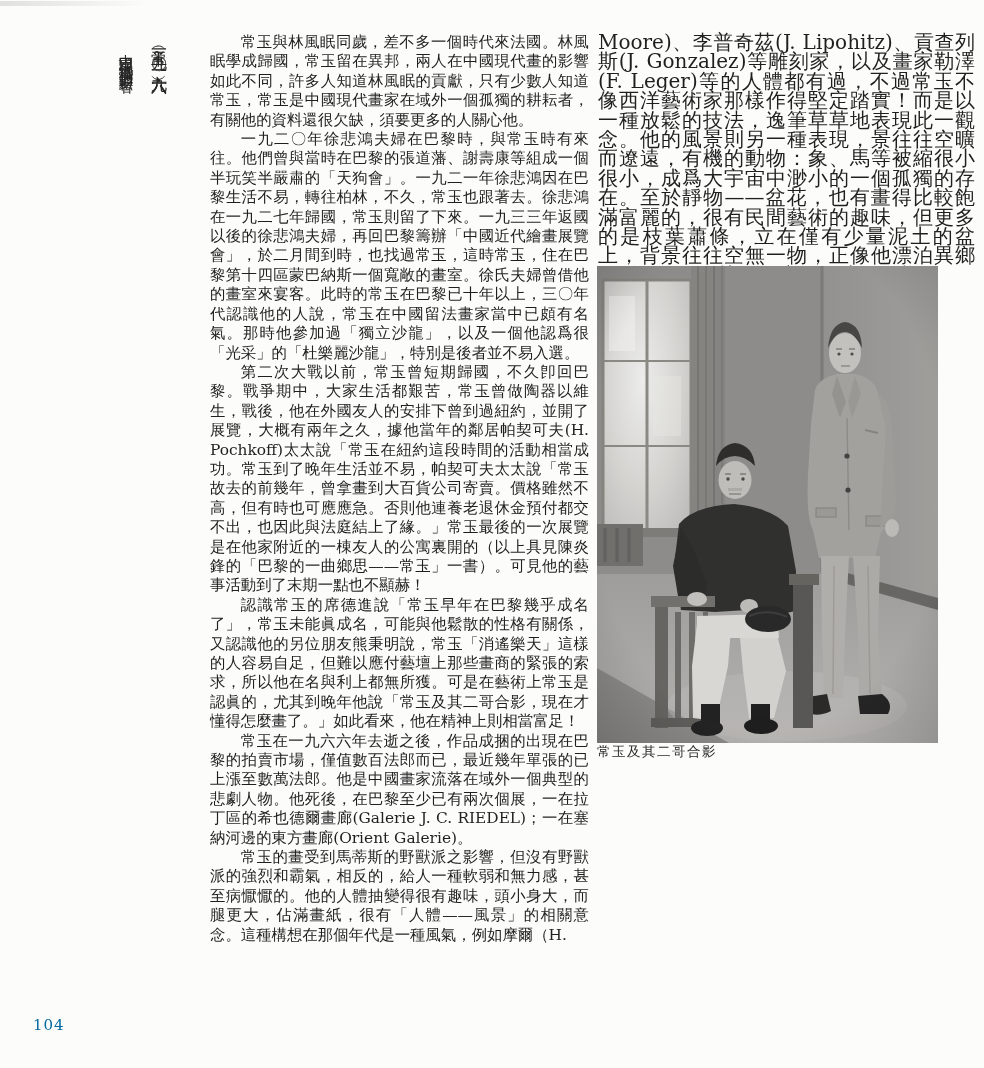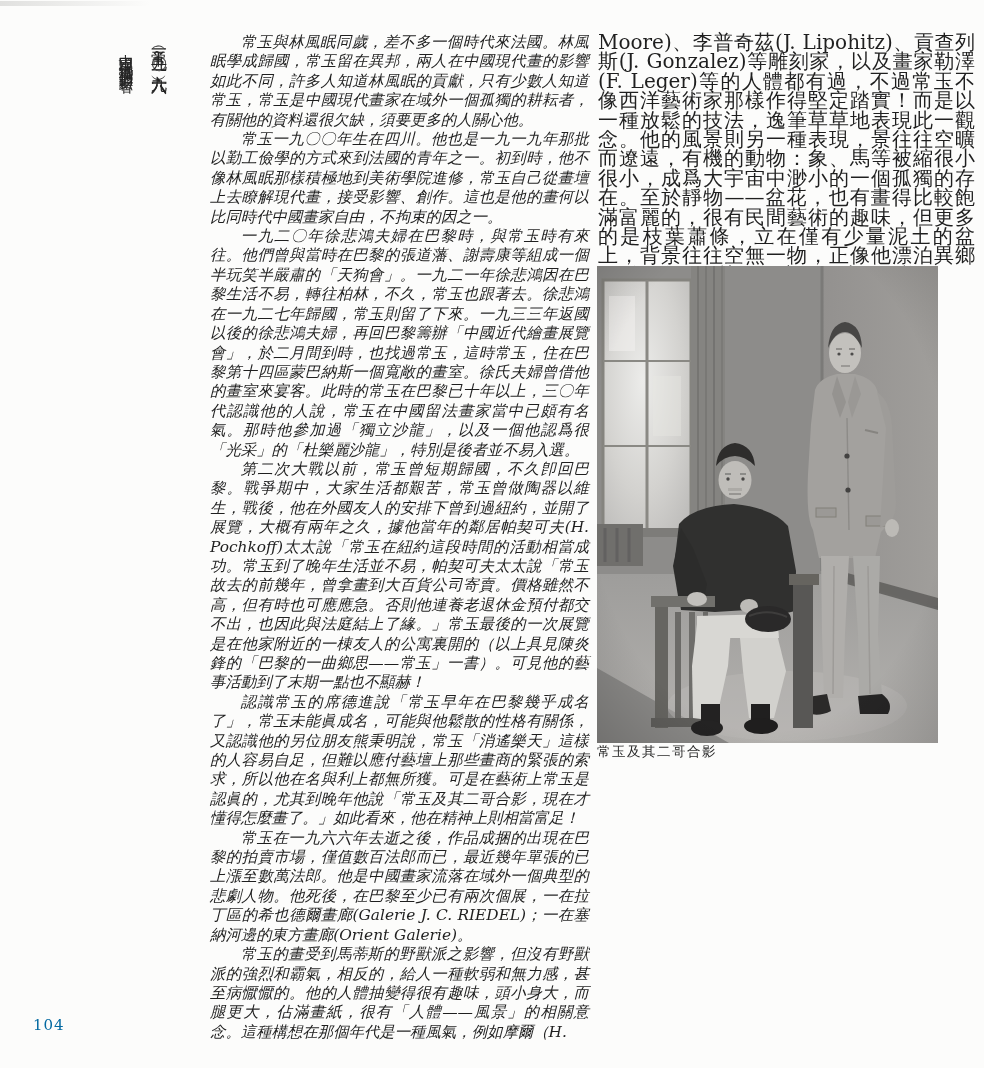--- a/index.html
+++ b/index.html
@@ -17,21 +17,21 @@
     position:absolute;left:116px;top:38px;height:240px;
     writing-mode:vertical-rl;
     color:#242424;
   }
   .vtitle .l1{display:block;font-size:16px;letter-spacing:1px;margin-left:13px;}
   .vtitle .l2{display:block;font-size:14.5px;letter-spacing:2.5px;padding-top:5px;}
   
   .col-main{
     position:absolute;left:210px;top:33px;width:379px;
     font-size:15.4px;line-height:19.4px;
-    text-align:justify;text-justify:inter-ideograph;font-style:italic;
+    text-align:justify;text-justify:inter-ideograph;
   }
   .col-main p{margin:0;text-indent:2em;}
   
   .col-right{
     position:absolute;left:598px;top:33px;width:377px;
     font-size:20px;line-height:19.4px;
     text-align:justify;text-justify:inter-ideograph;
   }
   .col-right p{margin:0;}
   
@@ -51,21 +51,20 @@
 
   <div class="scan-smudge"></div>
 
   <aside class="vtitle">
     <span class="l1">常玉（一九〇〇～一九六六）</span>
     <span class="l2">中國現代畫孤獨的耕耘者</span>
   </aside>
 
   <main class="col-main">
     <p>常玉與林風眠同歲，差不多一個時代來法國。林風眠學成歸國，常玉留在異邦，兩人在中國現代畫的影響如此不同，許多人知道林風眠的貢獻，只有少數人知道常玉，常玉是中國現代畫家在域外一個孤獨的耕耘者，有關他的資料還很欠缺，須要更多的人關心他。</p>
-    <p>常玉一九〇〇年生在四川。他也是一九一九年那批以勤工儉學的方式來到法國的青年之一。初到時，他不像林風眠那樣積極地到美術學院進修，常玉自己從畫壇上去瞭解現代畫，接受影響、創作。這也是他的畫何以比同時代中國畫家自由，不拘束的因之一。</p>
     <p>一九二〇年徐悲鴻夫婦在巴黎時，與常玉時有來往。他們曾與當時在巴黎的張道藩、謝壽康等組成一個半玩笑半嚴肅的「天狗會」。一九二一年徐悲鴻因在巴黎生活不易，轉往柏林，不久，常玉也跟著去。徐悲鴻在一九二七年歸國，常玉則留了下來。一九三三年返國以後的徐悲鴻夫婦，再回巴黎籌辦「中國近代繪畫展覽會」，於二月間到時，也找過常玉，這時常玉，住在巴黎第十四區蒙巴納斯一個寬敞的畫室。徐氏夫婦曾借他的畫室來宴客。此時的常玉在巴黎已十年以上，三〇年代認識他的人說，常玉在中國留法畫家當中已頗有名氣。那時他參加過「獨立沙龍」，以及一個他認爲很「光采」的「杜樂麗沙龍」，特別是後者並不易入選。</p>
     <p>第二次大戰以前，常玉曾短期歸國，不久卽回巴黎。戰爭期中，大家生活都艱苦，常玉曾做陶器以維生，戰後，他在外國友人的安排下曾到過紐約，並開了展覽，大概有兩年之久，據他當年的鄰居帕契可夫(H. Pochkoff)太太說「常玉在紐約這段時間的活動相當成功。常玉到了晚年生活並不易，帕契可夫太太說「常玉故去的前幾年，曾拿畫到大百貨公司寄賣。價格雖然不高，但有時也可應應急。否則他連養老退休金預付都交不出，也因此與法庭結上了緣。」常玉最後的一次展覽是在他家附近的一棟友人的公寓裏開的（以上具見陳炎鋒的「巴黎的一曲鄉思——常玉」一書）。可見他的藝事活動到了末期一點也不顯赫！</p>
     <p>認識常玉的席德進說「常玉早年在巴黎幾乎成名了」，常玉未能眞成名，可能與他鬆散的性格有關係，又認識他的另位朋友熊秉明說，常玉「消遙樂天」這樣的人容易自足，但難以應付藝壇上那些畫商的緊張的索求，所以他在名與利上都無所獲。可是在藝術上常玉是認眞的，尤其到晚年他說「常玉及其二哥合影，現在才懂得怎麼畫了。」如此看來，他在精神上則相當富足！</p>
     <p>常玉在一九六六年去逝之後，作品成捆的出現在巴黎的拍賣市場，僅值數百法郎而已，最近幾年單張的已上漲至數萬法郎。他是中國畫家流落在域外一個典型的悲劇人物。他死後，在巴黎至少已有兩次個展，一在拉丁區的希也德爾畫廊(Galerie J. C. RIEDEL)；一在塞納河邊的東方畫廊(Orient Galerie)。</p>
     <p>常玉的畫受到馬蒂斯的野獸派之影響，但沒有野獸派的強烈和霸氣，相反的，給人一種軟弱和無力感，甚至病懨懨的。他的人體抽變得很有趣味，頭小身大，而腿更大，佔滿畫紙，很有「人體——風景」的相關意念。這種構想在那個年代是一種風氣，例如摩爾（H.</p>
   </main>
 
   <section class="col-right">
     <p>Moore)、李普奇茲(J. Lipohitz)、貢查列斯(J. Gonzalez)等雕刻家，以及畫家勒澤(F. Leger)等的人體都有過，不過常玉不像西洋藝術家那樣作得堅定踏實！而是以一種放鬆的技法，逸筆草草地表現此一觀念。他的風景則另一種表現，景往往空曠而遼遠，有機的動物：象、馬等被縮很小很小，成爲大宇宙中渺小的一個孤獨的存在。至於靜物——盆花，也有畫得比較飽滿富麗的，很有民間藝術的趣味，但更多的是枝葉蕭條，立在僅有少量泥土的盆上，背景往往空無一物，正像他漂泊異鄉的孤獨身軀，找不到廣厚故地的滋養。</p>
   </section>

